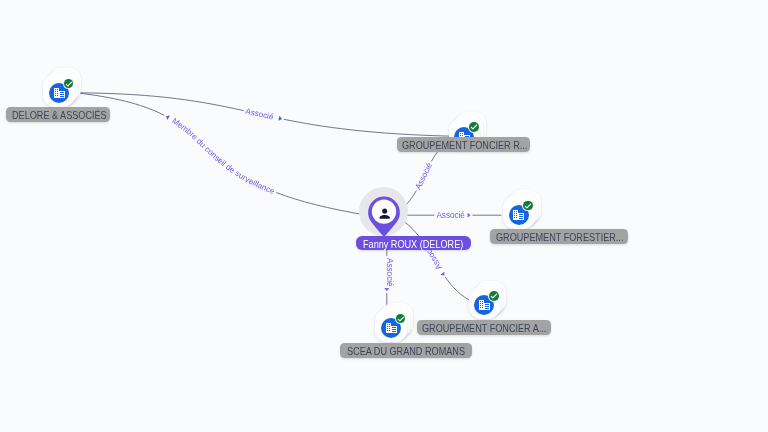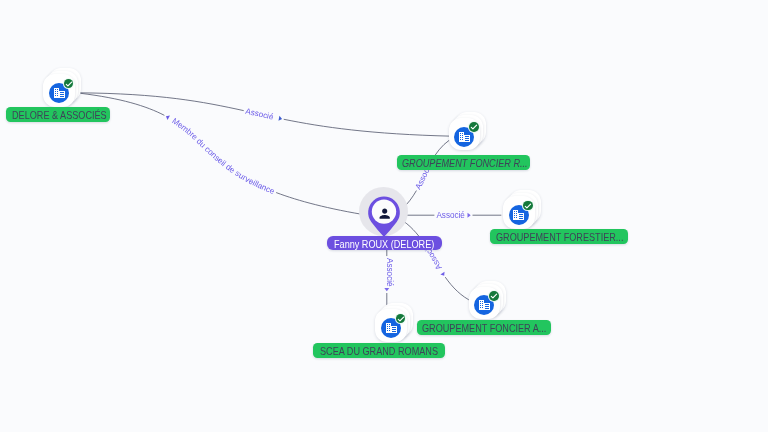--- a/index.html
+++ b/index.html
@@ -29,25 +29,25 @@
   .badge svg{display:block;position:absolute;left:0;top:0;}
   .badge{overflow:visible;}
 
   .halo{position:absolute;left:-24.5px;top:-24.5px;width:49px;height:49px;border-radius:50%;
        background:radial-gradient(circle, rgba(230,230,235,1) 0%, rgba(230,230,235,1) 80%,
                   rgba(239,239,244,0.62) 92%, rgba(250,251,253,0) 100%);}
   .pin{position:absolute;left:-28px;top:-22.6px;}
   .pin-inner{position:absolute;left:-6.9px;top:-6.4px;width:15.4px;height:15.4px;
        display:flex;align-items:center;justify-content:center;}
 
-  .chip{position:absolute;background:#22c55e;border-radius:4.5px;height:15px;line-height:17.5px;
+  .chip{position:absolute;background:#a3a3a3;border-radius:4.5px;height:15px;line-height:17.5px;
         font-size:11.4px;color:#3e4358;white-space:nowrap;overflow:hidden;
         box-shadow:0 1px 2.5px rgba(40,50,90,.16);opacity:0.999;}
   .chip .t{display:inline-block;transform:scaleX(0.80) translateZ(0);transform-origin:left center;}
-  .chip.person{background:#6c4fe0;color:#fff;border-radius:6px;height:13.5px;line-height:16px;}
+  .chip.person{background:#6c4fe0;color:#fff;border-radius:6px;height:13.5px;line-height:16px;margin-left:29px;}
 </style>
 </head>
 <body>
 
 <div id="stage">
   <svg class="layer" id="edges" viewBox="0 0 768 432">
       <path d="M78,92.8 C258.1,94.4 246.1,131.1 452,136.2" class="edge-path" id="ep0" stroke-dasharray="166.94392293548583 41.152247261047364 172.22395919799806"></path>
       <text class="edge-label" fill="#3e5ccf" dy="2.55"><textPath startOffset="48.55%" href="#ep0" text-anchor="middle" lengthAdjust="spacingAndGlyphs" textLength="28.49">Associé</textPath></text>
       <path d="M-1.6,-2.5 L1.6,0 L-1.6,2.5 Z" fill="#3e5ccf" transform="translate(280.5220947265625,118.61832427978516) rotate(11.632702139723568)"></path>
       <path d="M80.5,93.3 C246.7,113.6 156.1,180.8 369,215.5" class="edge-path" id="ep1" stroke-dasharray="87.12431408691405 136.9728403930664 98.77674688720703"></path>
@@ -116,21 +116,21 @@
             <rect x="6" y="6" width="4" height="1" fill="#1565e0"></rect>
             <rect x="6" y="8" width="4" height="1" fill="#1565e0"></rect>
           </svg>
         </div>
         <div class="badge">
           <svg viewBox="0 0 9.8 9.8" width="9.8" height="9.8">
             <path fill="none" stroke="#fff" stroke-width="1.15" stroke-linecap="round" stroke-linejoin="round" d="M2.3 5.4 L3.9 6.9 L7.6 3.1"></path>
           </svg>
         </div>
       </div>
-      <div class="chip" style="left: 396.5px; top: 155px; width: 133.5px; padding-left: 5.3px; box-sizing: border-box; font-style: italic;"><span class="t">GROUPEMENT FONCIER R...</span></div>
+      <div class="chip" style="left: 396.5px; top: 137px; width: 133.5px; padding-left: 5.3px; box-sizing: border-box;"><span class="t">GROUPEMENT FONCIER R...</span></div>
       <div class="node company" style="left: 518.8px; top: 215px;">
         <div class="cards">
           <div class="card c3"></div>
           <div class="card c2"></div>
           <div class="card c1"></div>
         </div>
         <div class="disc">
           <svg viewBox="0 0 11 10" width="11" height="10">
             <path fill="#fff" d="M0 0 H5 V3 H11 V10 H0 Z"></path>
             <rect x="1" y="1" width="1" height="1" fill="#1565e0"></rect>
@@ -203,21 +203,21 @@
             <rect x="6" y="6" width="4" height="1" fill="#1565e0"></rect>
             <rect x="6" y="8" width="4" height="1" fill="#1565e0"></rect>
           </svg>
         </div>
         <div class="badge">
           <svg viewBox="0 0 9.8 9.8" width="9.8" height="9.8">
             <path fill="none" stroke="#fff" stroke-width="1.15" stroke-linecap="round" stroke-linejoin="round" d="M2.3 5.4 L3.9 6.9 L7.6 3.1"></path>
           </svg>
         </div>
       </div>
-      <div class="chip" style="left: 313px; top: 343.1px; width: 132.2px; padding-left: 7.1px; box-sizing: border-box; text-decoration: underline;"><span class="t">SCEA DU GRAND ROMANS</span></div>
+      <div class="chip" style="left: 340px; top: 343.1px; width: 132.2px; padding-left: 7.1px; box-sizing: border-box; text-decoration: underline;"><span class="t">SCEA DU GRAND ROMANS</span></div>
       <div class="node person" style="left: 383.7px; top: 211.9px;">
         <div class="halo"></div>
         <svg class="pin" viewBox="0 0 56 56" width="56" height="56">
           <path fill="#6c4fe0" d="M28 48.0 Q21.4 40.9 15.3 32.9 A15.85 15.85 0 1 1 40.7 32.9 Q34.6 40.9 28 48.0 Z"></path>
           <circle cx="28" cy="22.6" r="12.2" fill="#fcfcfd"></circle>
         </svg>
         <div class="pin-inner">
           <svg viewBox="0 0 24 24" width="15.4" height="15.4">
             <path fill="#11183a" d="M12 12c2.21 0 4-1.79 4-4s-1.79-4-4-4-4 1.79-4 4 1.79 4 4 4zm0 2c-2.67 0-8 1.34-8 4v2h16v-2c0-2.66-5.33-4-8-4z"></path>
           </svg>

